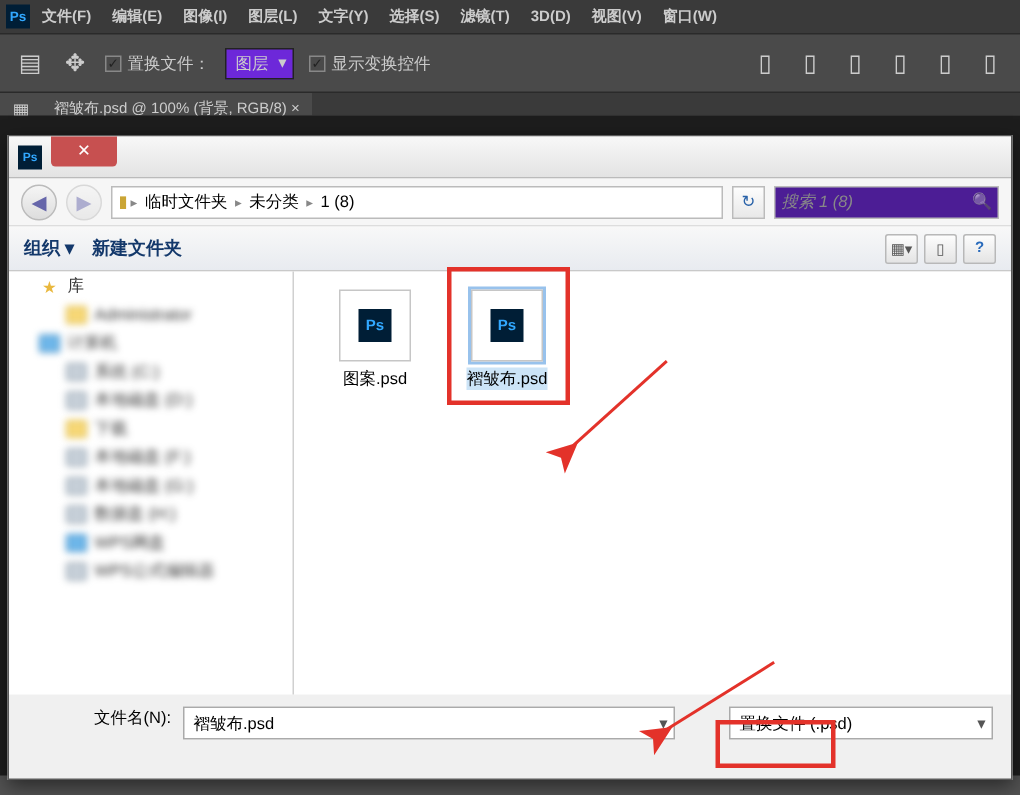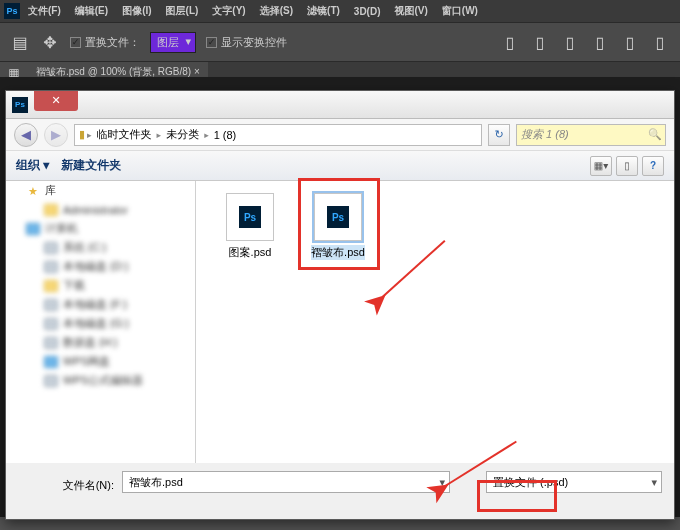--- a/index.html
+++ b/index.html
@@ -37,21 +37,21 @@
     .dialog-close { width: 44px; height: 20px; background: #c75050; color: #fff; display: flex; align-items: center; justify-content: center; font-size: 11px; border-radius: 0 0 3px 3px; margin-top: -8px; }
     
     
     .dialog-nav { height: 32px; background: #f6f6f6; display: flex; align-items: center; padding: 0 8px; gap: 6px; border-bottom: 1px solid #ddd; }
     .nav-back, .nav-fwd { width: 24px; height: 24px; border-radius: 12px; background: linear-gradient(#f5f5f5,#ddd); border: 1px solid #bbb; display: flex; align-items: center; justify-content: center; color: #66a; font-size: 13px; }
     .nav-fwd { opacity: .5; }
     .breadcrumb { flex: 1; height: 22px; border: 1px solid #bbb; background: #fff; display: flex; align-items: center; font-size: 11px; padding: 0 4px; gap: 2px; }
     .crumb { padding: 0 3px; }
     .crumb-sep { color: #888; font-size: 9px; }
     .breadcrumb-refresh { width: 22px; height: 22px; border: 1px solid #bbb; background: linear-gradient(#fdfdfd,#e8e8e8); display: flex; align-items: center; justify-content: center; color: #2962a8; font-size: 11px; }
-    .search-box { width: 150px; height: 22px; border: 1px solid #bbb; background: #fef9c3; font-size: 11px; padding: 0 18px 0 4px; color: #888; font-style: italic; position: relative; display: flex; align-items: center; }
+    .search-box { width: 150px; height: 22px; border: 1px solid #bbb; background: #4c1d95; font-size: 11px; padding: 0 18px 0 4px; color: #888; font-style: italic; position: relative; display: flex; align-items: center; }
     .search-box::after { content: "🔍"; position: absolute; right: 3px; font-size: 11px; filter: grayscale(1); opacity: .6; font-style: normal; }
     
     
     .dialog-toolbar { height: 30px; display: flex; align-items: center; padding: 0 10px; gap: 12px; background: linear-gradient(#f8f8f8,#e8ebf0); border-bottom: 1px solid #c9c9c9; font-size: 12px; }
     .toolbar-link { color: #13386b; font-weight: bold; }
     .toolbar-right { margin-left: auto; display: flex; align-items: center; gap: 4px; }
     .tbicon { width: 22px; height: 20px; border: 1px solid #b8b8b8; background: linear-gradient(#fdfdfd,#e4e4e4); display: flex; align-items: center; justify-content: center; font-size: 10px; color: #555; border-radius: 2px; }
     
     
     .dialog-main { display: flex; height: 282px; }
@@ -75,21 +75,21 @@
     .highlight-box { position: absolute; border: 3px solid #e3322a; pointer-events: none; }
     .hb1 { left: 298px; top: 178px; width: 82px; height: 92px; }
     .hb2 { left: 477px; top: 480px; width: 80px; height: 32px; }
     .arrow { position: absolute; color: #e3322a; font-size: 30px; transform-origin: center; }
     .a1 { left: 364px; top: 284px; transform: rotate(-42deg); }
     .a2 { left: 426px; top: 472px; transform: rotate(-32deg); }
     .arrow::after { content: ""; display: block; width: 84px; height: 2px; background: #e3322a; position: absolute; left: 20px; top: 17px; }
     
     
     .dialog-footer { padding: 8px 12px 10px; background: #f0f0f0; }
-    .footer-row { display: flex; align-items: flex-end; gap: 8px; margin-bottom: 8px; }
+    .footer-row { display: flex; align-items: flex-start; gap: 8px; margin-bottom: 8px; }
     .footer-label { font-size: 11px; width: 96px; text-align: right; }
     .file-combo { flex: 1; height: 22px; border: 1px solid #aaa; background: #fff; font-size: 11px; padding: 0 20px 0 6px; display: flex; align-items: center; position: relative; }
     .file-combo.short { flex: 0 0 176px; margin-left: 28px; }
     .file-combo::after { content: "▾"; position: absolute; right: 4px; color: #555; }
     .btn { height: 24px; padding: 0 16px; font-size: 12px; background: linear-gradient(#fdfdfd,#e0e0e0); border: 1px solid #9a9a9a; border-radius: 2px; display: flex; align-items: center; }
     .btn.primary { box-shadow: 0 0 0 1px #6aa9e0, inset 0 0 0 1px #cfe5f8; }
     .footer-buttons { display: flex; gap: 8px; justify-content: flex-end; padding-right: 4px; }
   </style>
 </head>
 <body>

